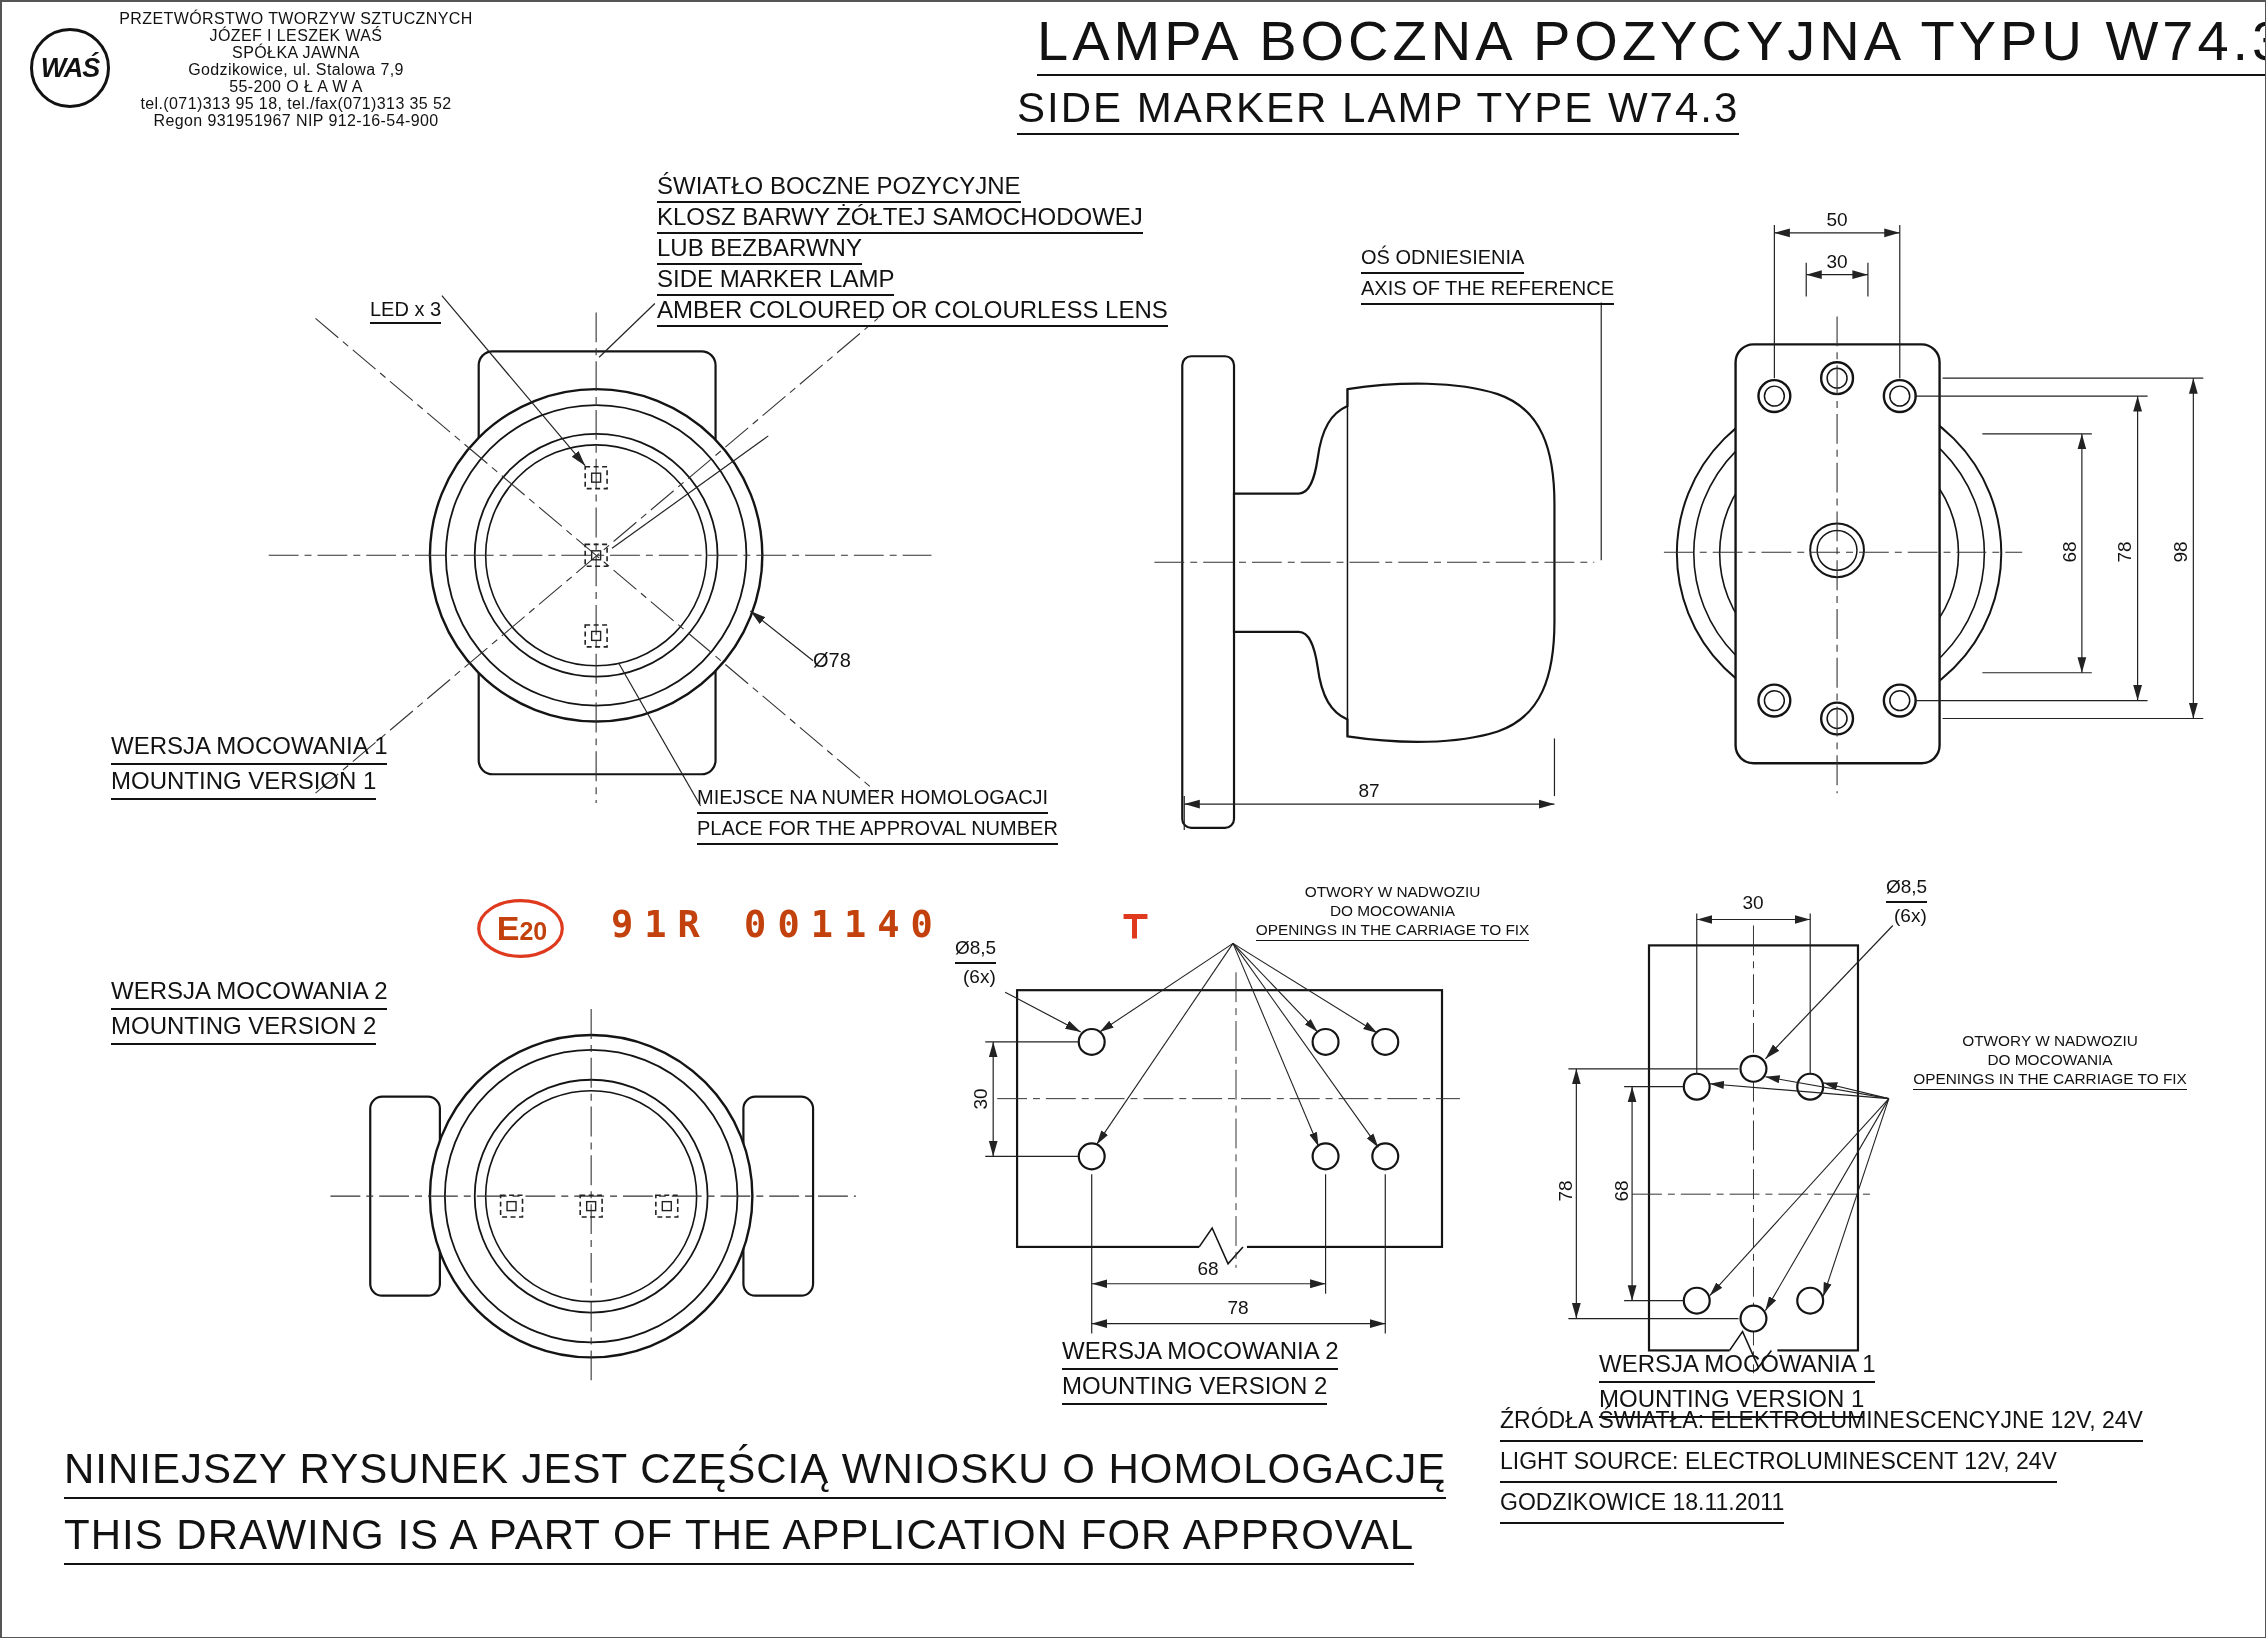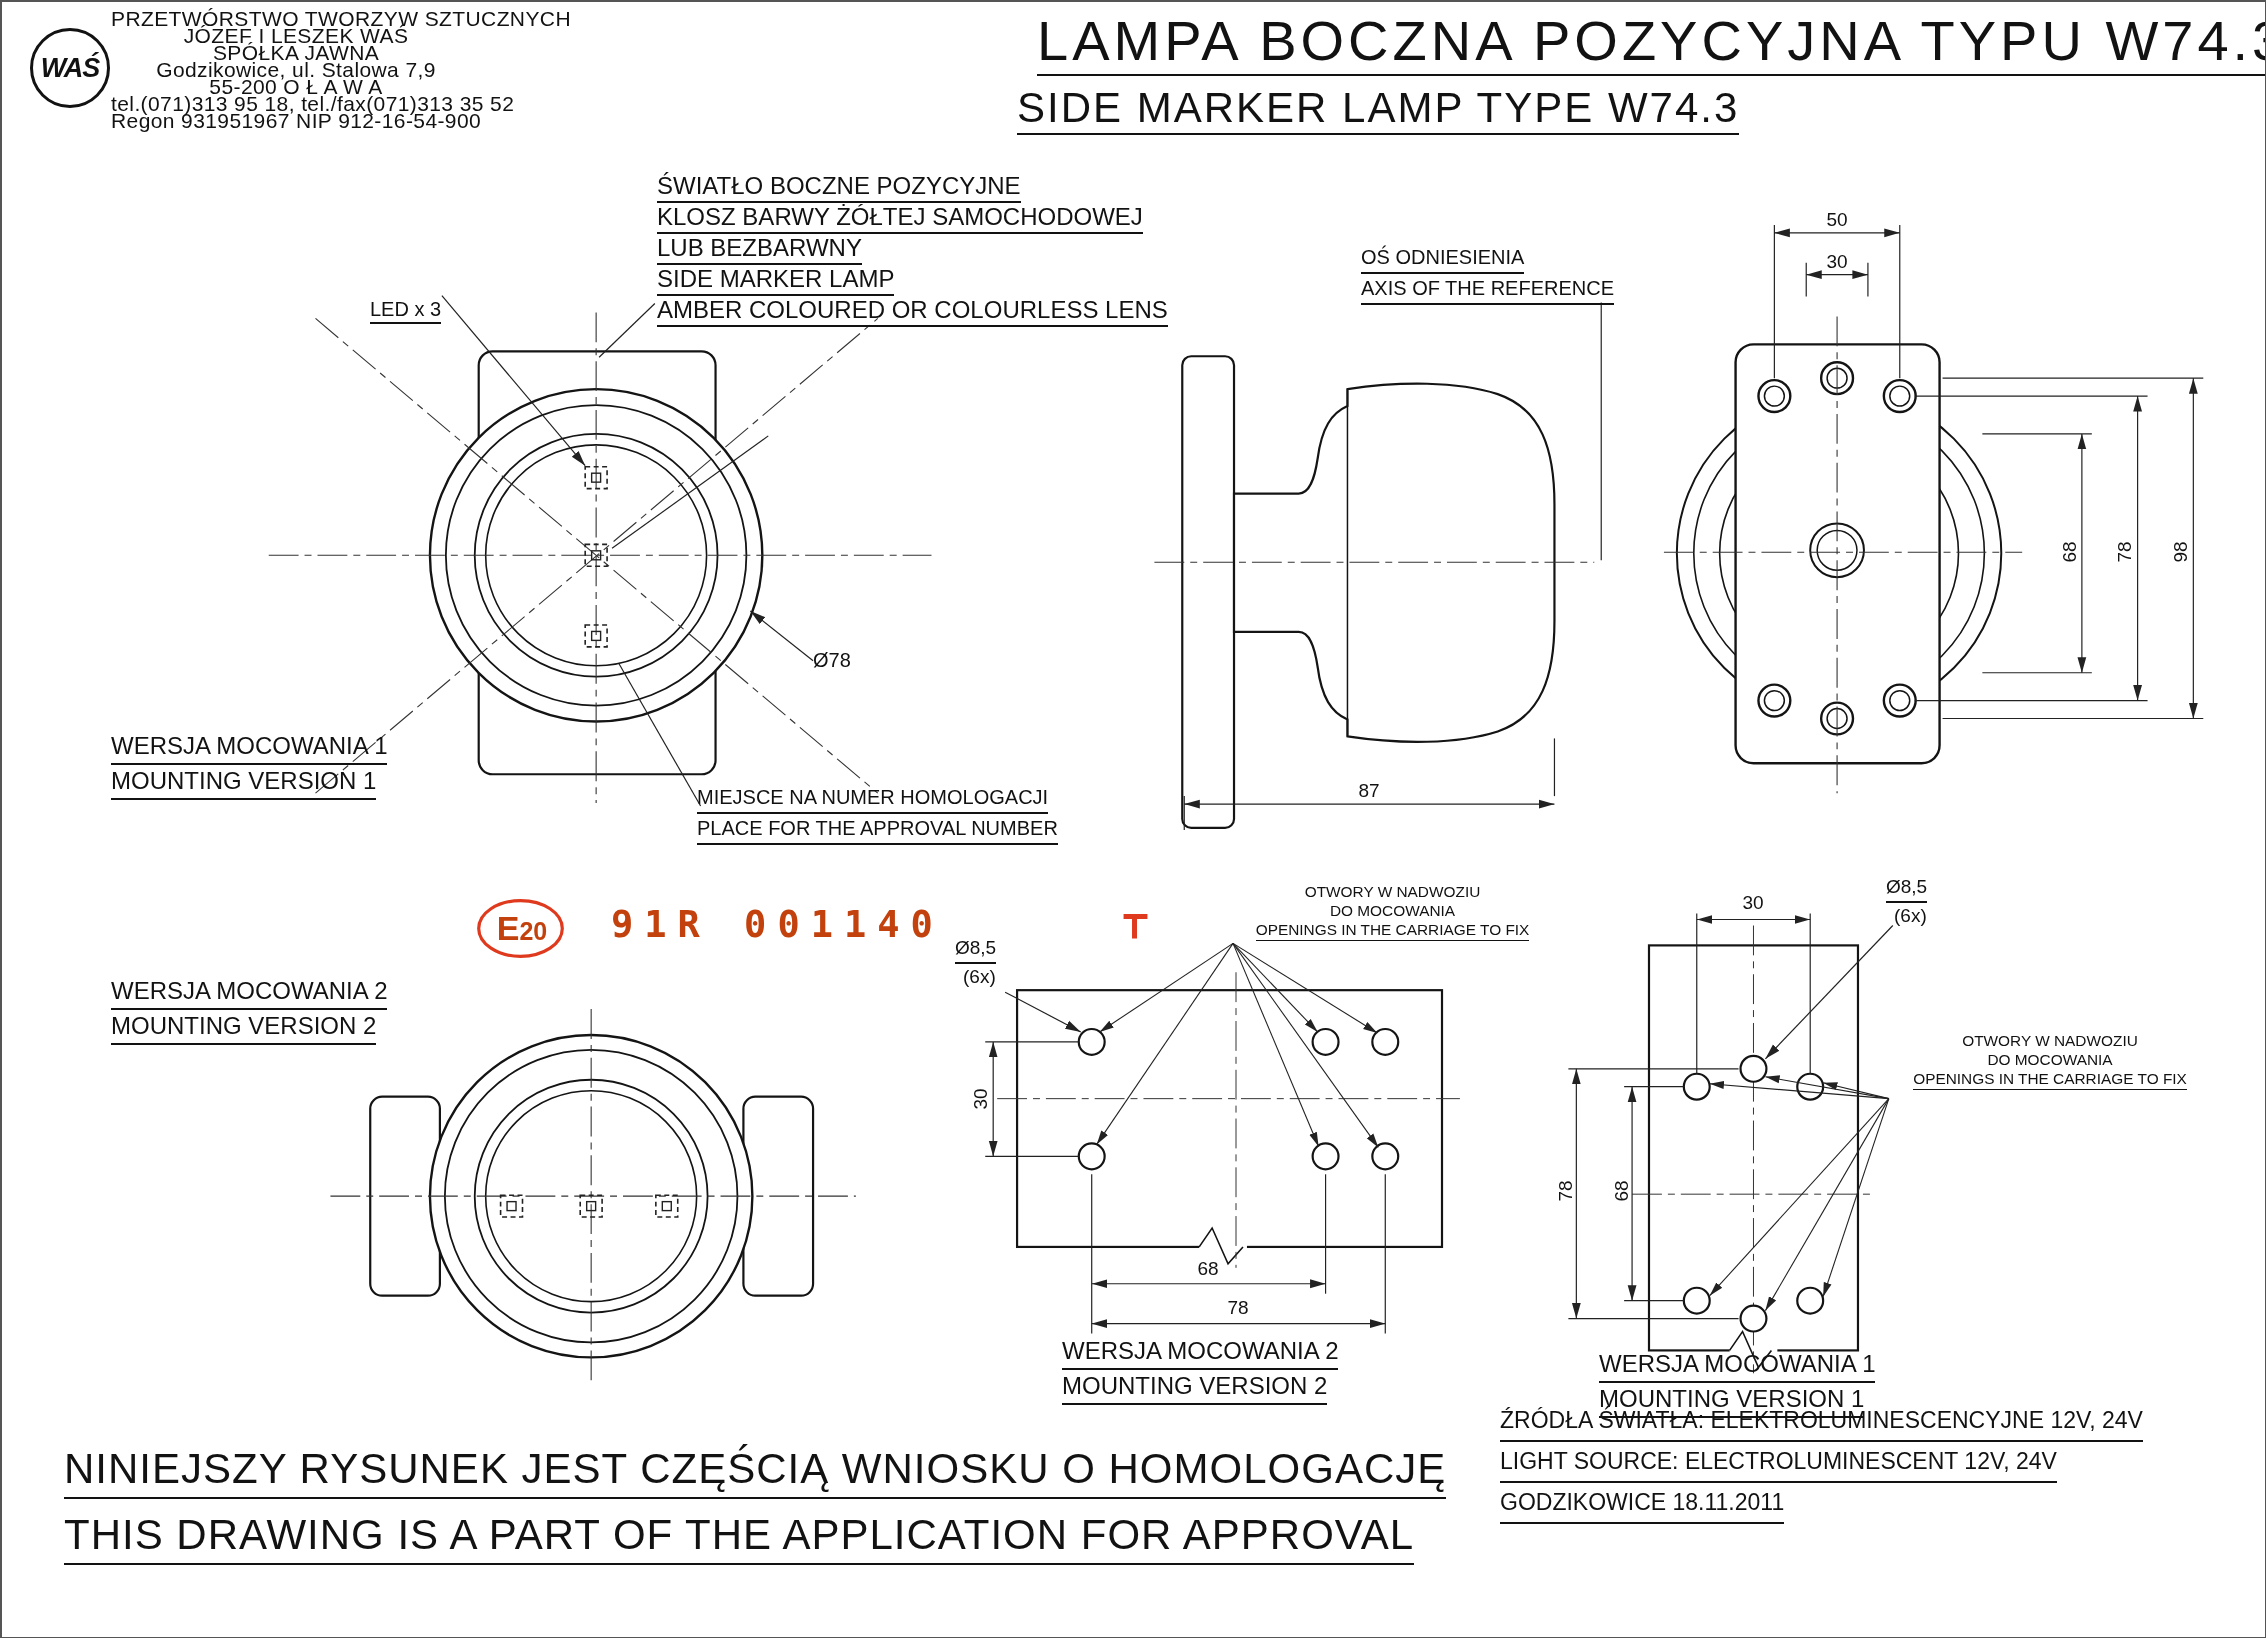--- a/index.html
+++ b/index.html
@@ -6,21 +6,21 @@
   #page{position:relative;width:2267px;height:1639px;background:#ffffff;
         border:2px solid #555;box-sizing:border-box;overflow:hidden;
         font-family:"Liberation Sans",sans-serif;color:#121212;}
   #drawing{position:absolute;left:0;top:0;}
   .lbl{position:absolute;white-space:nowrap;color:#121212;}
   .ul{display:inline-block;border-bottom:2px solid #121212;padding-bottom:1px;}
   .ctr{text-align:center;}
   .rot{transform:rotate(-90deg);transform-origin:center center;text-align:center;}
   .red{color:#c2410c;}
   
-  #company{left:109px;top:8px;width:370px;font-size:21px;line-height:17px;text-align:center;letter-spacing:0.4px;}
+  #company{left:109px;top:8px;width:370px;font-size:16px;line-height:17px;text-align:center;letter-spacing:0.4px;}
   #logo{position:absolute;left:28px;top:26px;width:74px;height:74px;border:3.5px solid #121212;border-radius:50%;
         display:flex;align-items:center;justify-content:center;font-weight:bold;font-style:italic;font-size:27px;letter-spacing:-1px;}
   
   #title{left:1015px;top:6px;}
   #title .t1{font-size:56px;letter-spacing:4px;margin-left:20px;}
   #title .t2{font-size:42px;letter-spacing:2px;margin-top:8px;}
   
   #lampnote{left:655px;top:170px;font-size:24px;line-height:28px;}
   .dim{font-size:19px;}
   .small3{font-size:15.4px;line-height:19px;text-align:center;}

